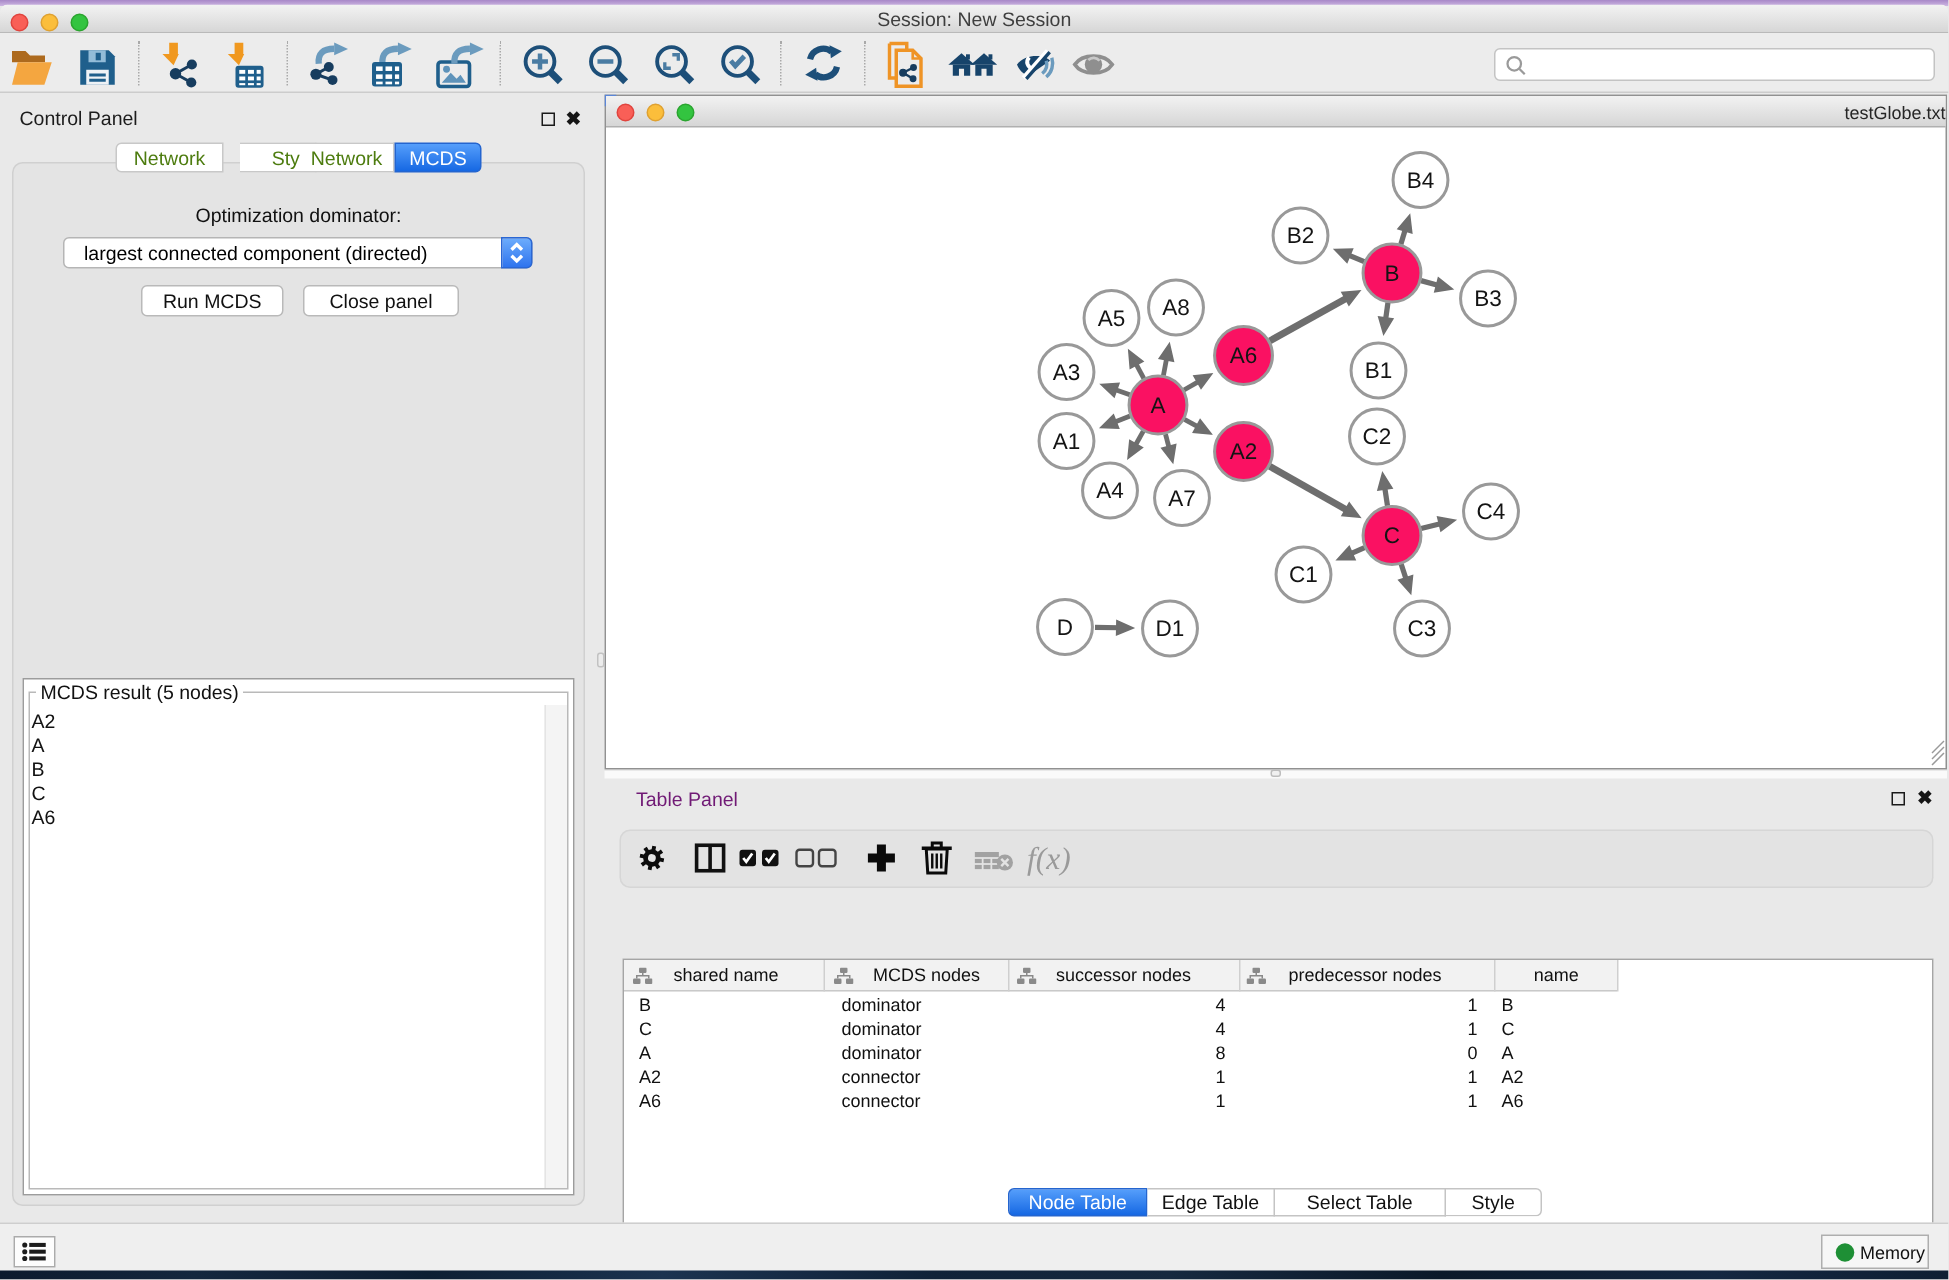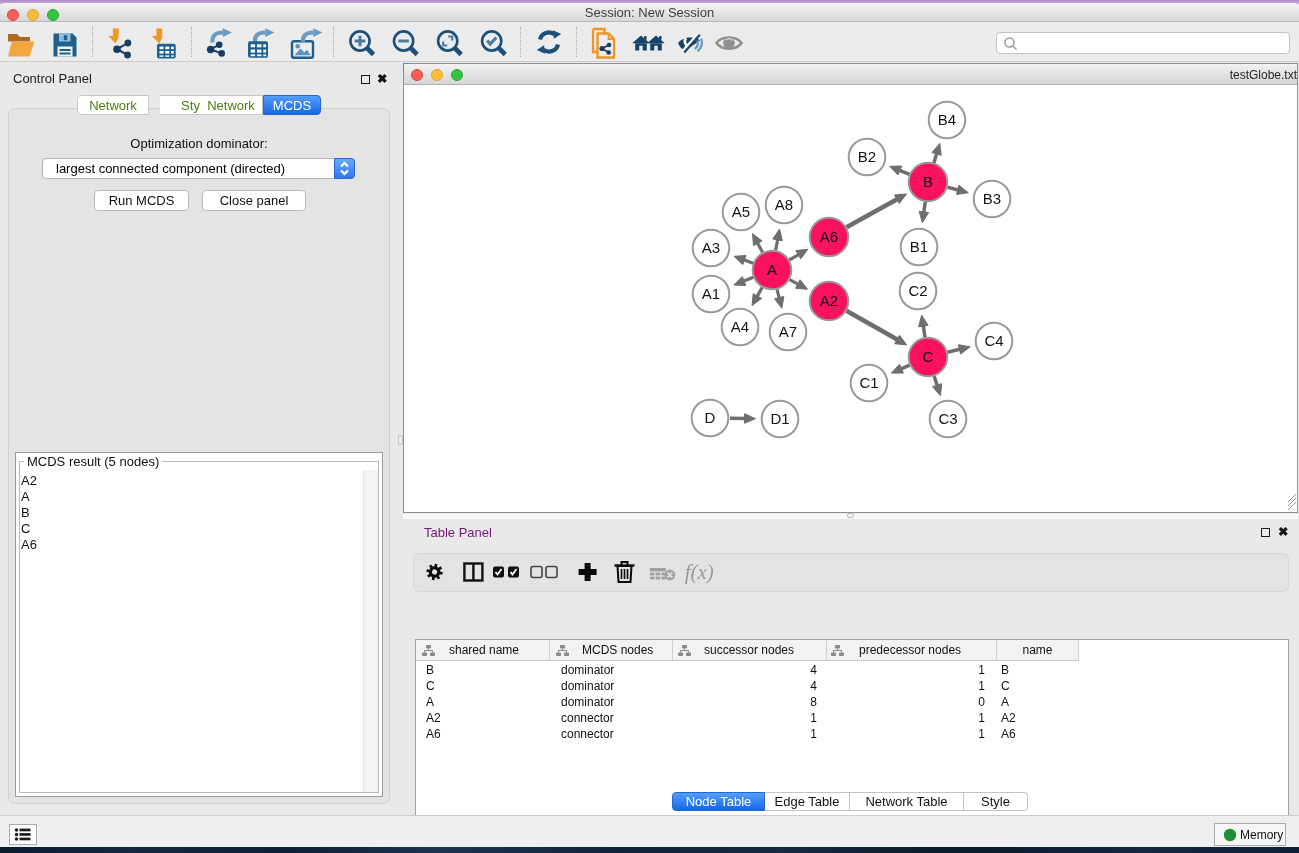--- a/index.html
+++ b/index.html
@@ -516,21 +516,21 @@
   <div class="trow" style="left:411px; top:70px; width:158px; text-align:right;">1</div>
   <div class="trow" style="left:585px; top:70px;">A2</div>
   <div class="trow" style="left:10px; top:86px;">A6</div>
   <div class="trow" style="left:145px; top:86px;">connector</div>
   <div class="trow" style="left:257px; top:86px; width:144px; text-align:right;">1</div>
   <div class="trow" style="left:411px; top:86px; width:158px; text-align:right;">1</div>
   <div class="trow" style="left:585px; top:86px;">A6</div>
 </div>
 <div class="abs btab" style="left:672px; width:93px; border-radius:4px 0 0 4px; background:linear-gradient(#559efb,#1668e3); color:#fff; border-color:#2465cf;">Node Table</div>
 <div class="abs btab" style="left:765px; width:85px; border-left:none;">Edge Table</div>
-<div class="abs btab" style="left:850px; width:114px; border-left:none;">Network Table</div>
+<div class="abs btab" style="left:850px; width:114px; border-left:none;">Select Table</div>
 <div class="abs btab" style="left:964px; width:64px; border-radius:0 4px 4px 0; border-left:none;">Style</div>
 
 <div class="abs" id="status"></div>
 <div class="abs" id="listBtn">
   <svg width="26" height="19" viewBox="0 0 26 19">
     <g fill="#1c1c1c">
       <circle cx="6.5" cy="5" r="1.7"></circle>
         <circle cx="6.5" cy="9.5" r="1.7"></circle>
         <circle cx="6.5" cy="14" r="1.7"></circle>
       <rect x="9.5" y="3.6" width="11" height="2.7"></rect>

